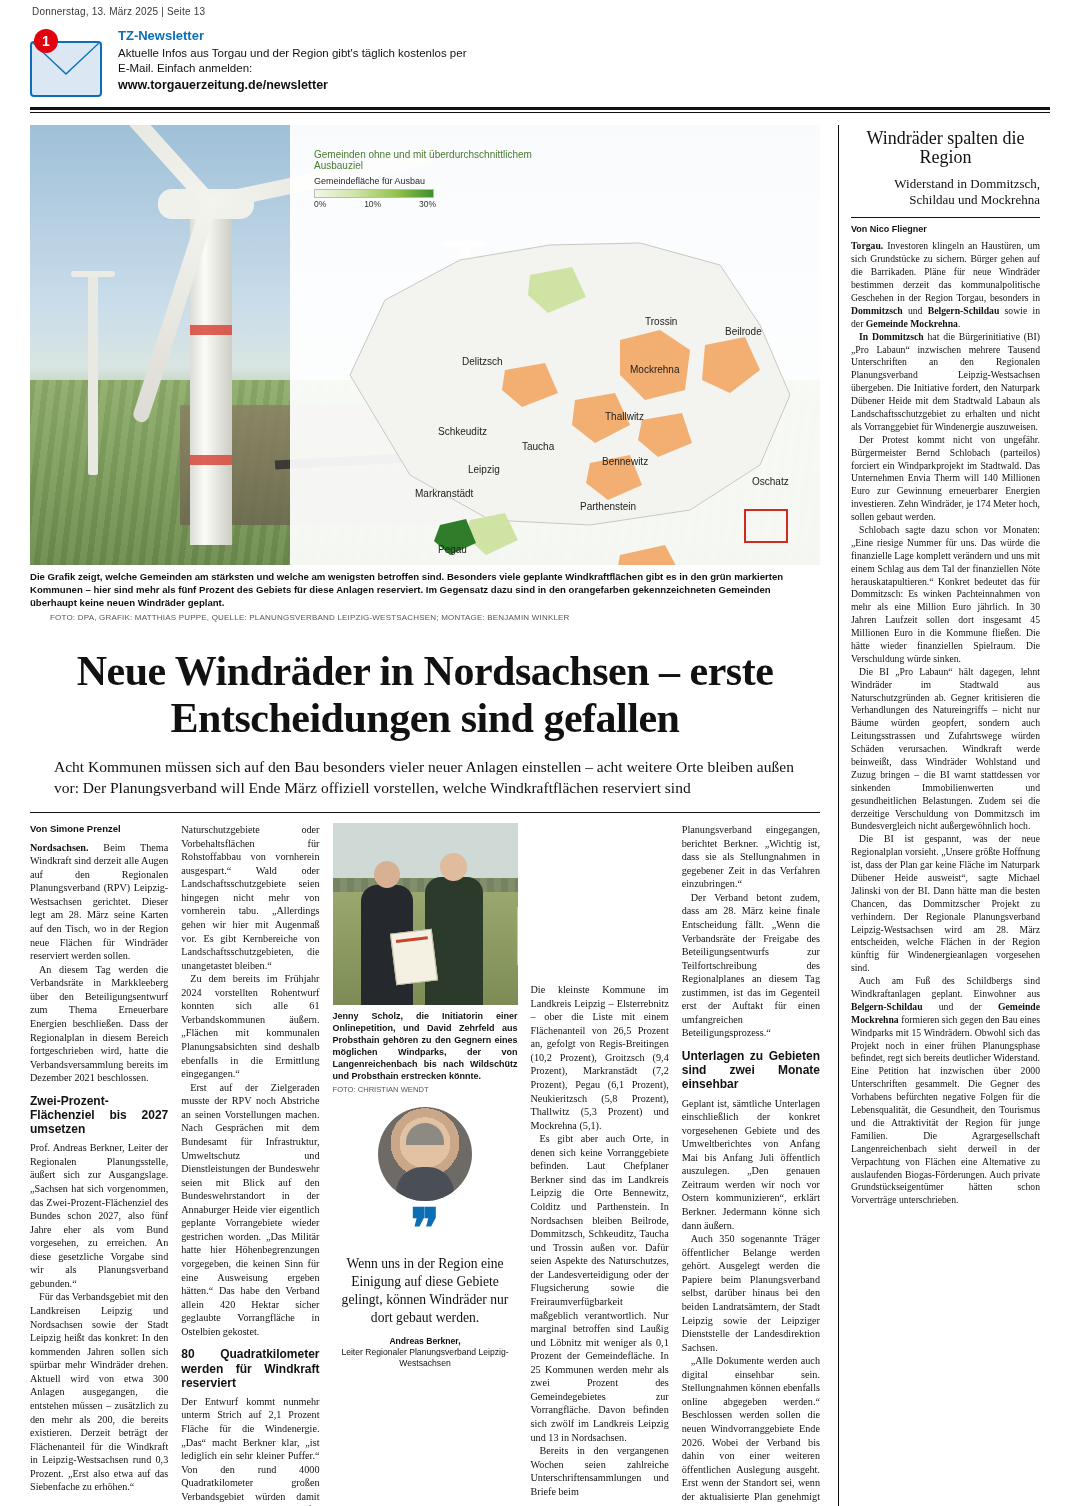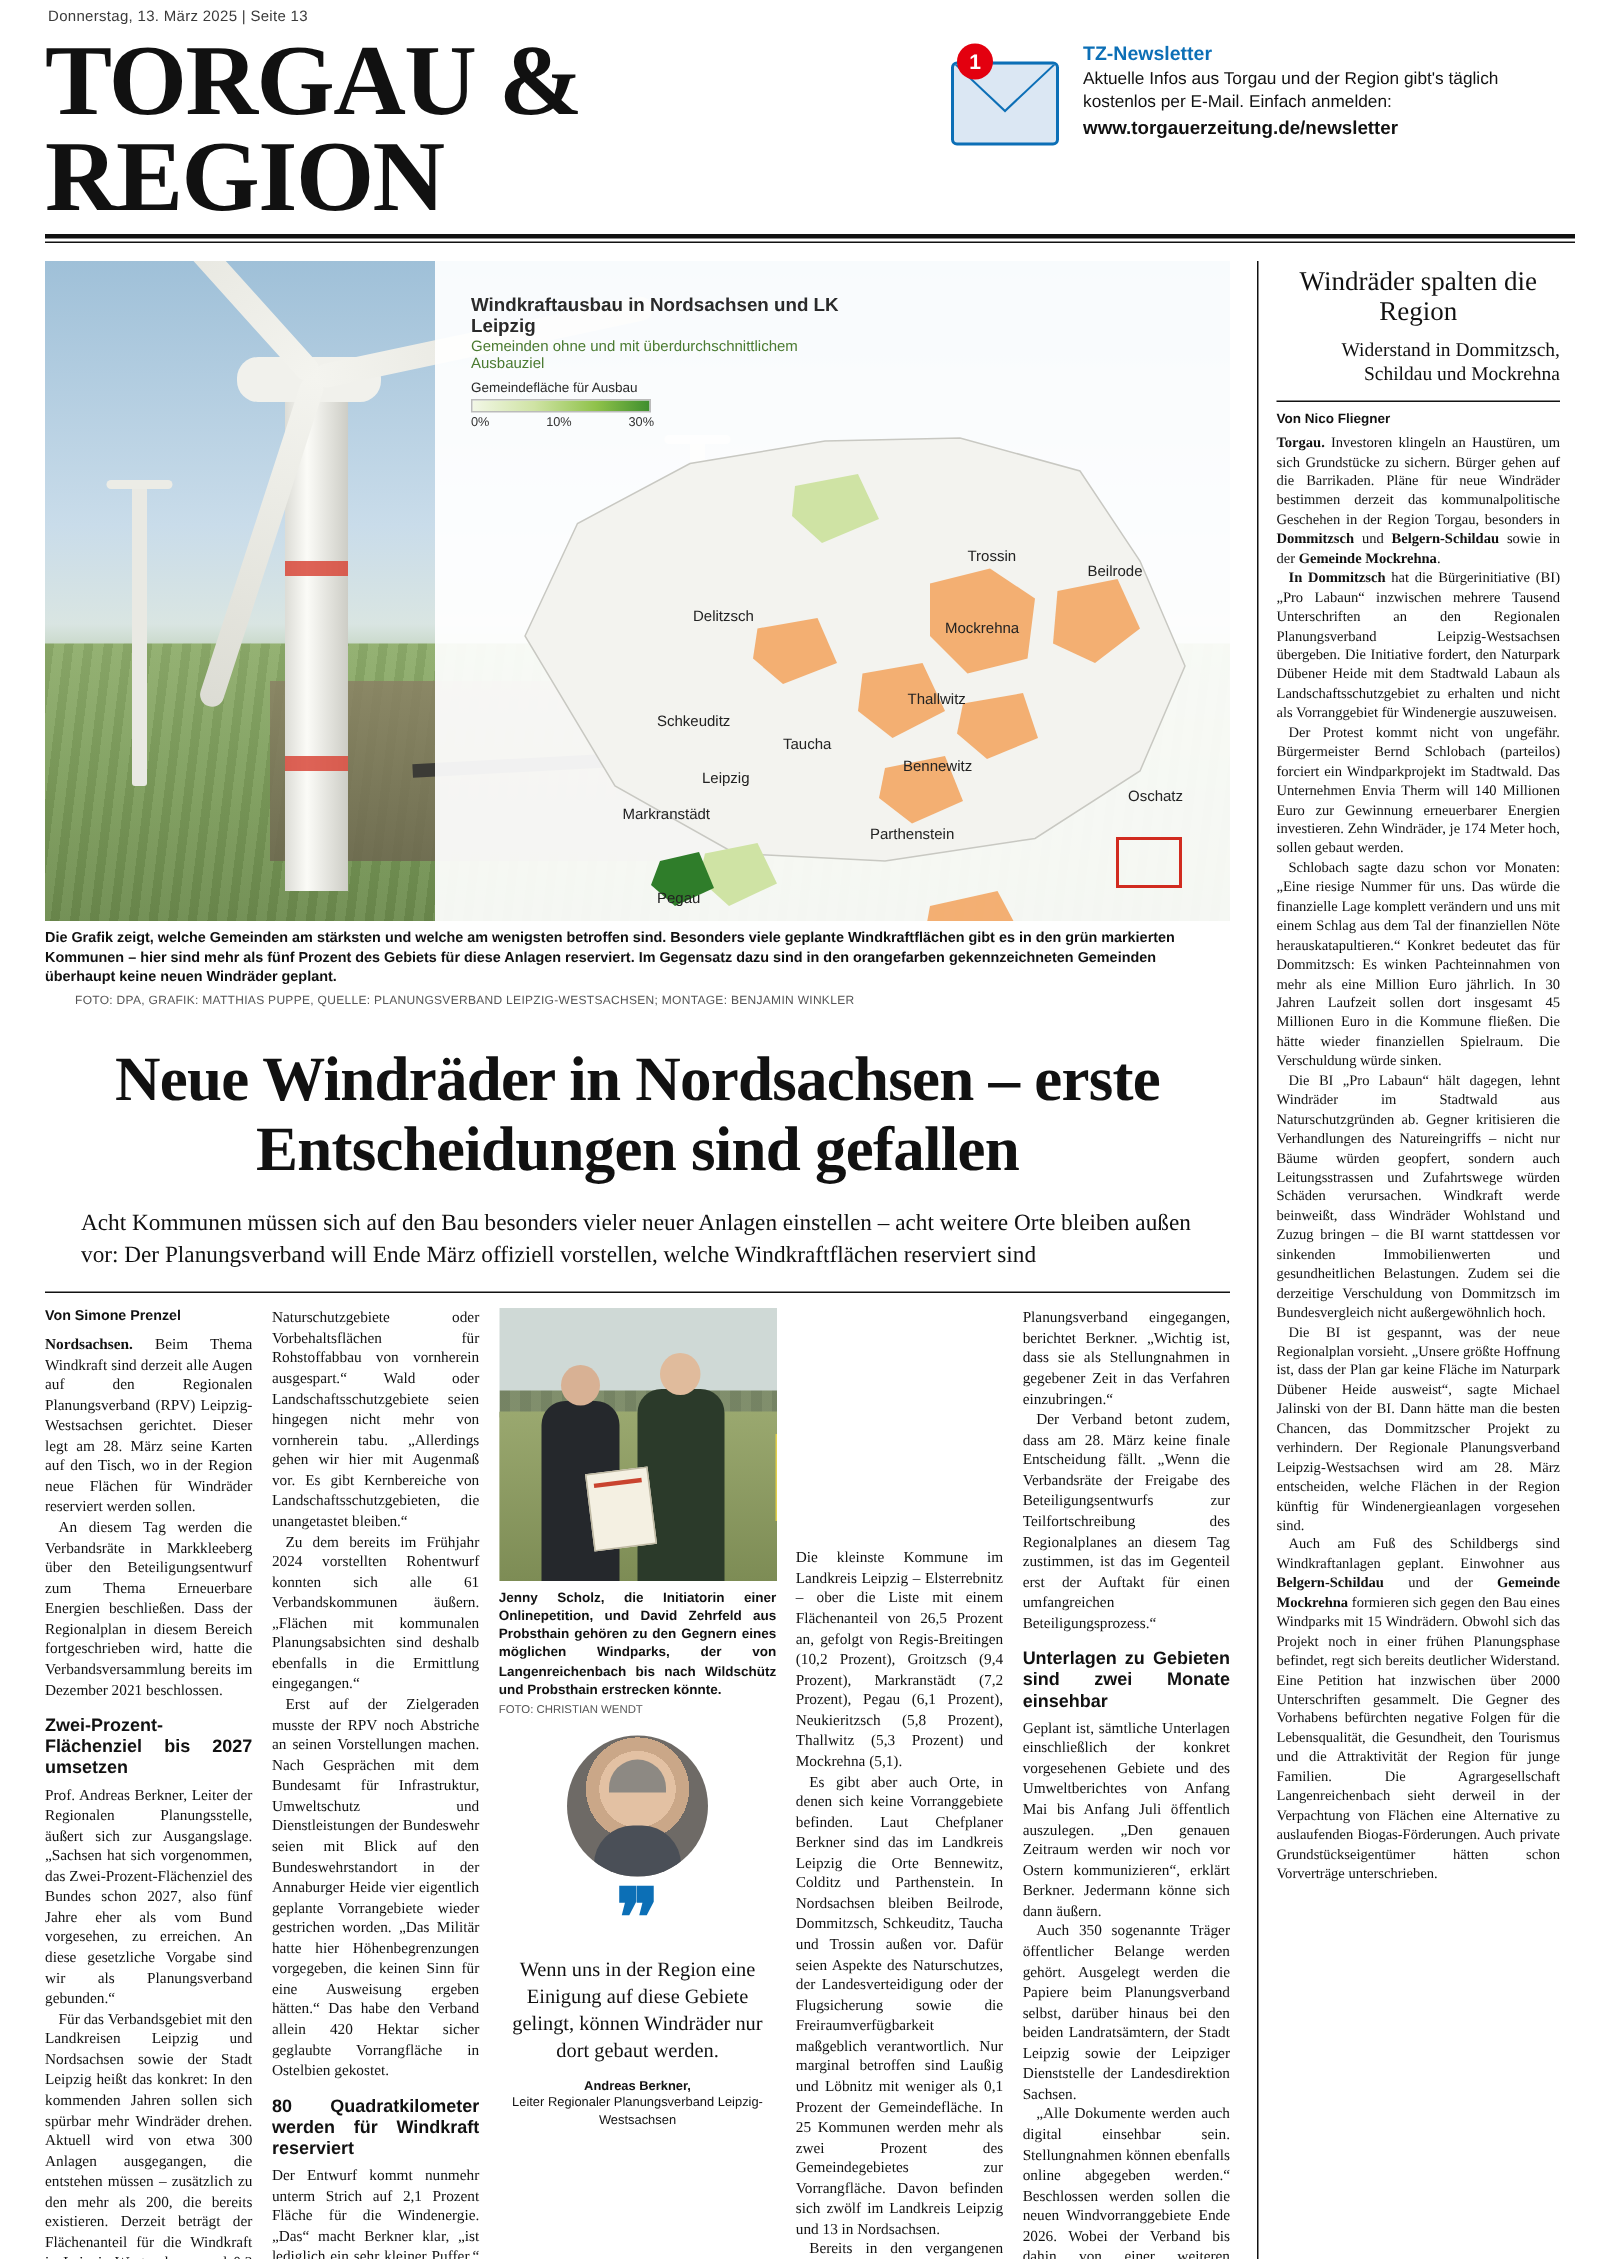--- a/index.html
+++ b/index.html
@@ -218,21 +218,20 @@
   b { font-weight:700; }
 </style>
 </head>
 <body>
 
 <div class="page">
 
   <div class="topmeta">Donnerstag, 13. März 2025 | Seite 13</div>
 
   <div class="masthead">
-    <div class="masthead-title">TORGAU &amp; REGION</div>
 
     <div class="newsletter-box">
       <div class="env-wrap">
         <div class="badge1">1</div>
         <div class="env"></div>
       </div>
       <div class="nl-text">
         <div class="nl-title">TZ-Newsletter</div>
         <div>Aktuelle Infos aus Torgau und der Region gibt's täglich kostenlos per E-Mail. Einfach anmelden:</div>
         <div class="nl-url">www.torgauerzeitung.de/newsletter</div>
@@ -265,21 +264,20 @@
         <div class="tower-big"></div>
         <div class="band" style="top:200px;"></div>
         <div class="band" style="top:330px;"></div>
         <div class="nacelle"></div>
         <div class="blade b1"></div>
         <div class="blade b2"></div>
         <div class="blade b3"></div>
 
         <div class="map">
           <div class="map-legend">
-            <div class="map-title">Windkraftausbau in Nordsachsen und LK Leipzig</div>
             <div class="map-sub">Gemeinden ohne und mit überdurchschnittlichem Ausbauziel</div>
             <div class="map-sub2">Gemeindefläche für Ausbau</div>
             <div class="ramp"></div>
             <div class="ramp-ticks">
               <span>0%</span>
               <span>10%</span>
               <span>30%</span>
             </div>
           </div>
 

